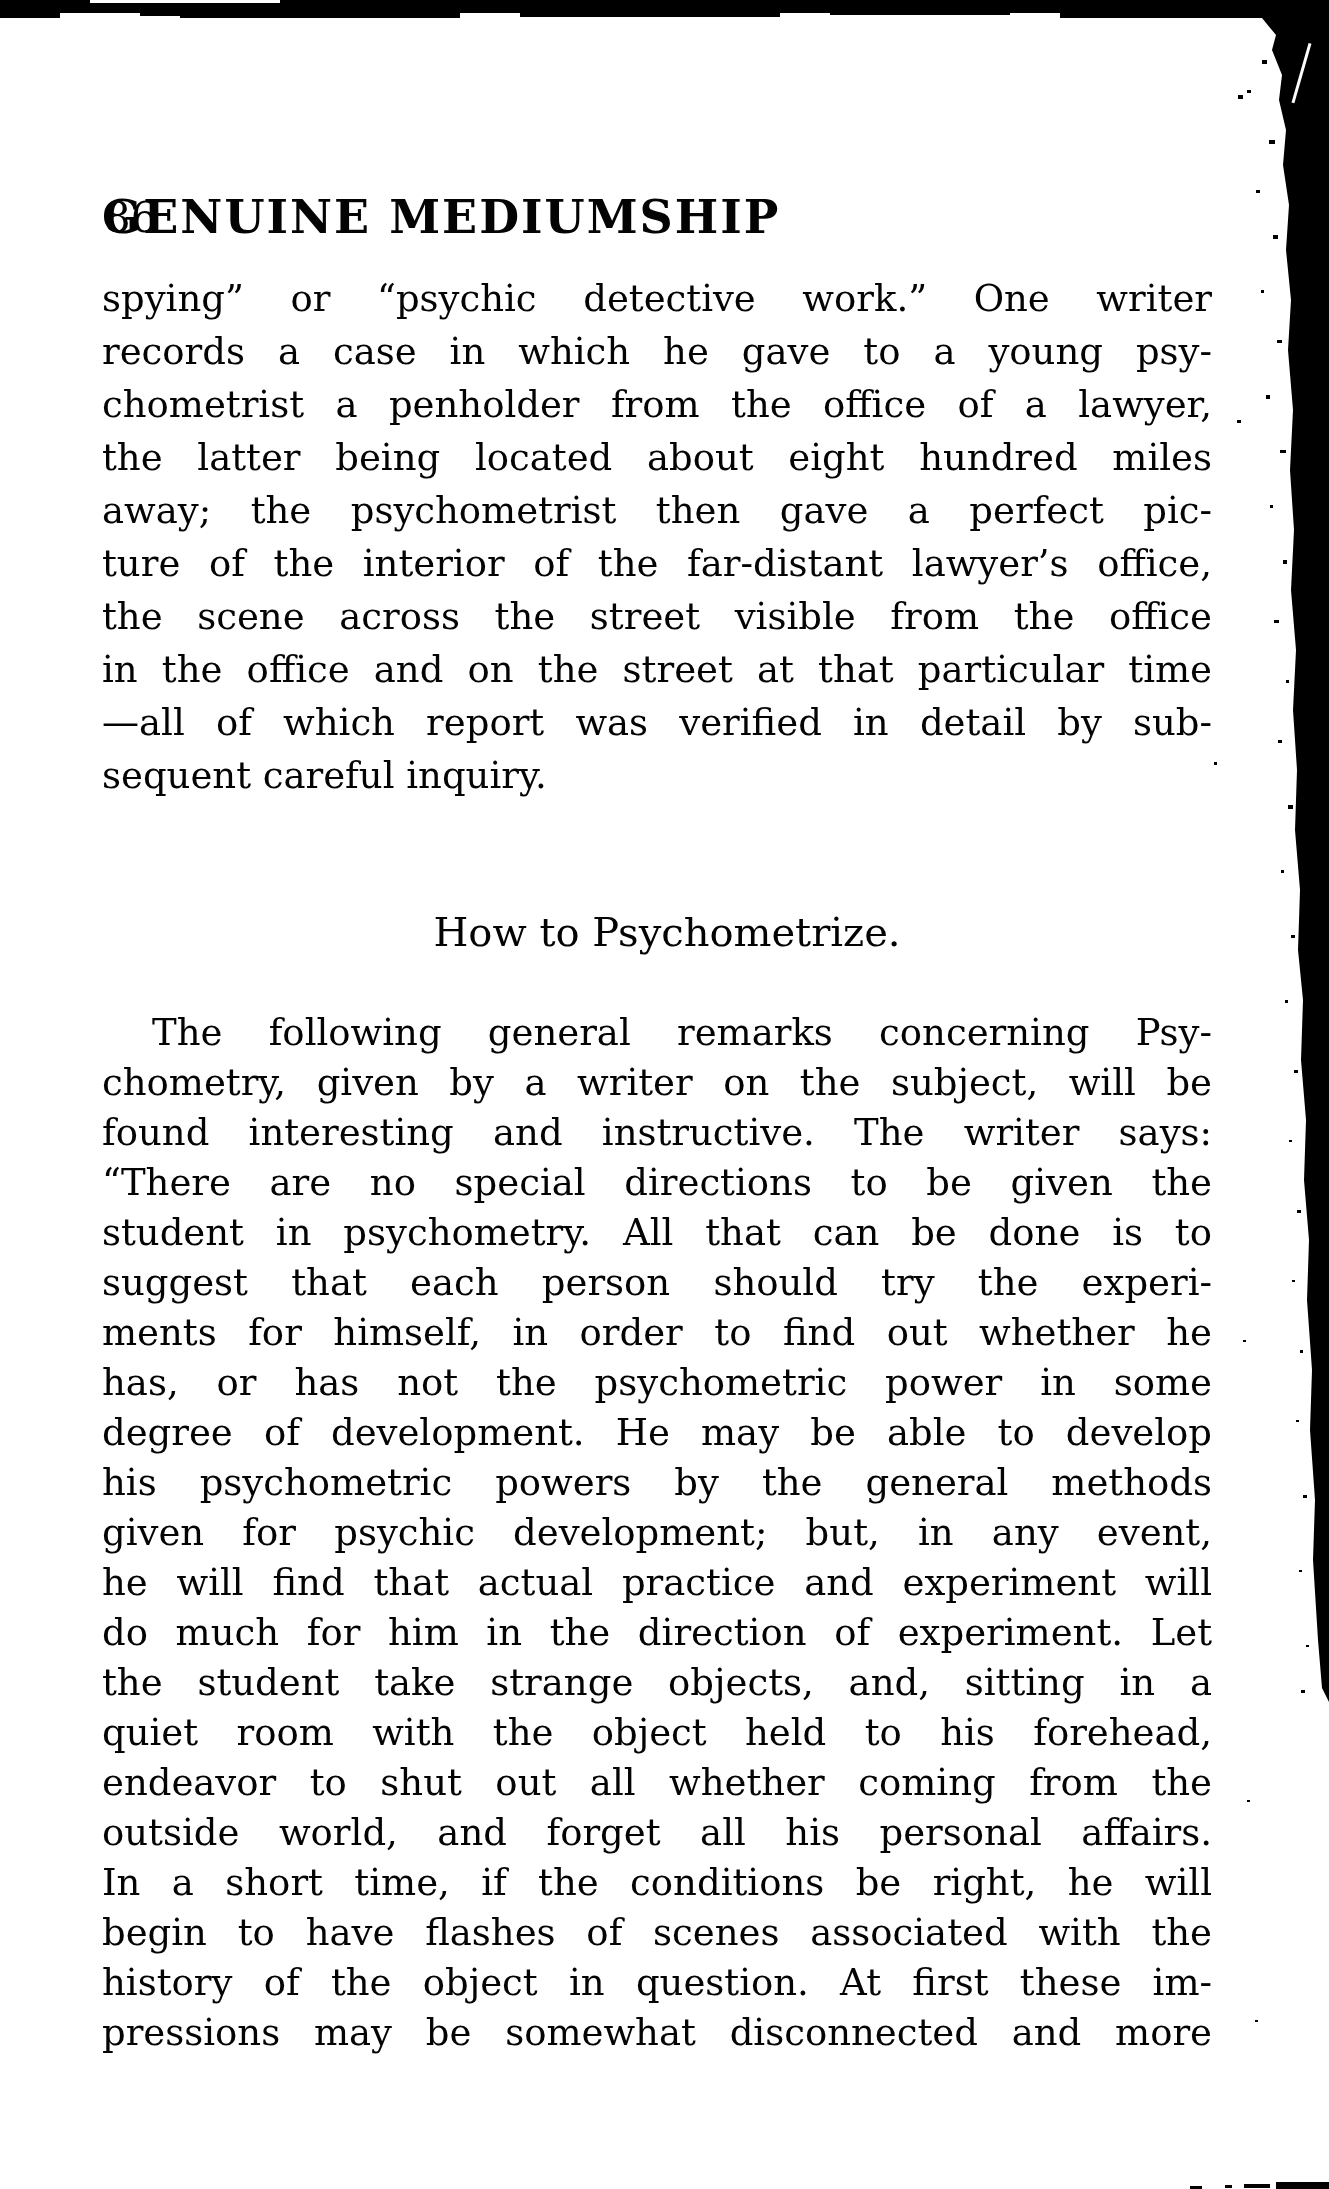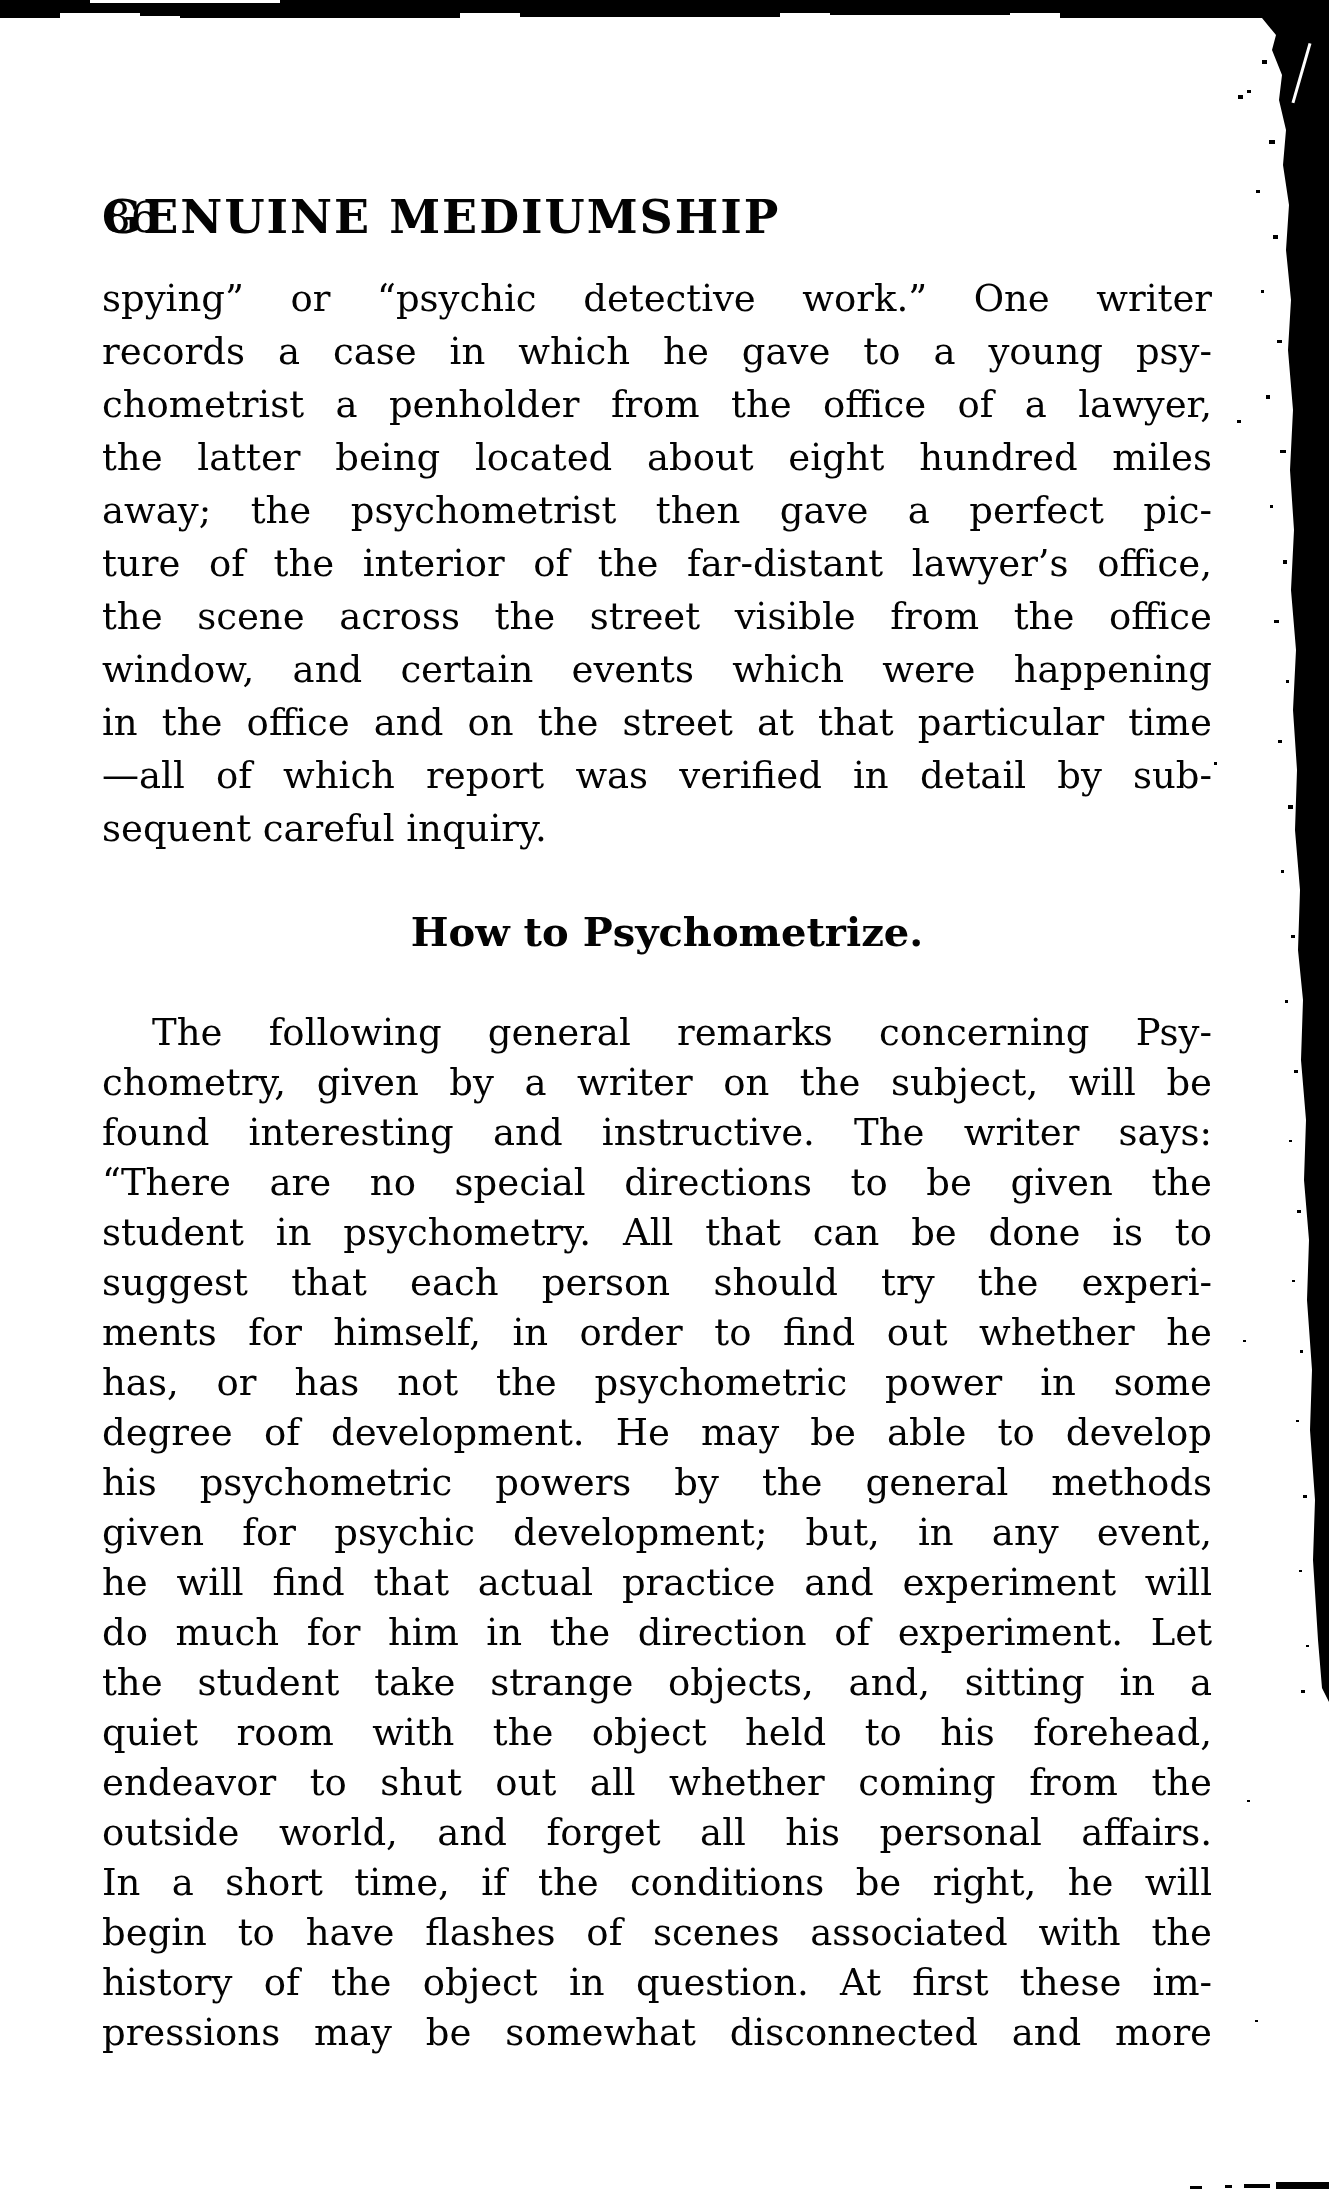--- a/index.html
+++ b/index.html
@@ -27,21 +27,21 @@
   .tline {
     text-align:justify; text-align-last:justify; text-justify:inter-word;
     font-size:37px; white-space:normal; overflow:visible;
   }
   .p1 .tline { height:53px; line-height:53px; }
   .p2 .tline { height:50px; line-height:50px; }
   .no-stretch { text-align-last:left; }
   .indent { text-indent:50px; }
   .section-heading {
     position:absolute; left:112px; width:1110px; top:906px;
-    text-align:center; font-size:40px; line-height:52px; font-weight:bold;
+    text-align:center; font-size:40px; line-height:52px; font-weight:normal;
   }
 </style>
 </head>
 <body>
 
 <div class="page">
 
   <svg class="artifacts" width="1329" height="2189" viewBox="0 0 1329 2189" xmlns="http://www.w3.org/2000/svg">
     <g fill="#000000">
       <rect x="0" y="0" width="1329" height="13"></rect>
@@ -105,21 +105,20 @@
   </div>
 
   <div class="col para1 p1">
     <div class="tline">spying” or “psychic detective work.” One writer</div>
     <div class="tline">records a case in which he gave to a young psy-</div>
     <div class="tline">chometrist a penholder from the office of a lawyer,</div>
     <div class="tline">the latter being located about eight hundred miles</div>
     <div class="tline">away; the psychometrist then gave a perfect pic-</div>
     <div class="tline">ture of the interior of the far-distant lawyer’s office,</div>
     <div class="tline">the scene across the street visible from the office</div>
-    <div class="tline">window, and certain events which were happening</div>
     <div class="tline">in the office and on the street at that particular time</div>
     <div class="tline">—all of which report was verified in detail by sub-</div>
     <div class="tline no-stretch">sequent careful inquiry.</div>
   </div>
 
   <div class="section-heading">How to Psychometrize.</div>
 
   <div class="col para2 p2">
     <div class="tline indent">The following general remarks concerning Psy-</div>
     <div class="tline">chometry, given by a writer on the subject, will be</div>

